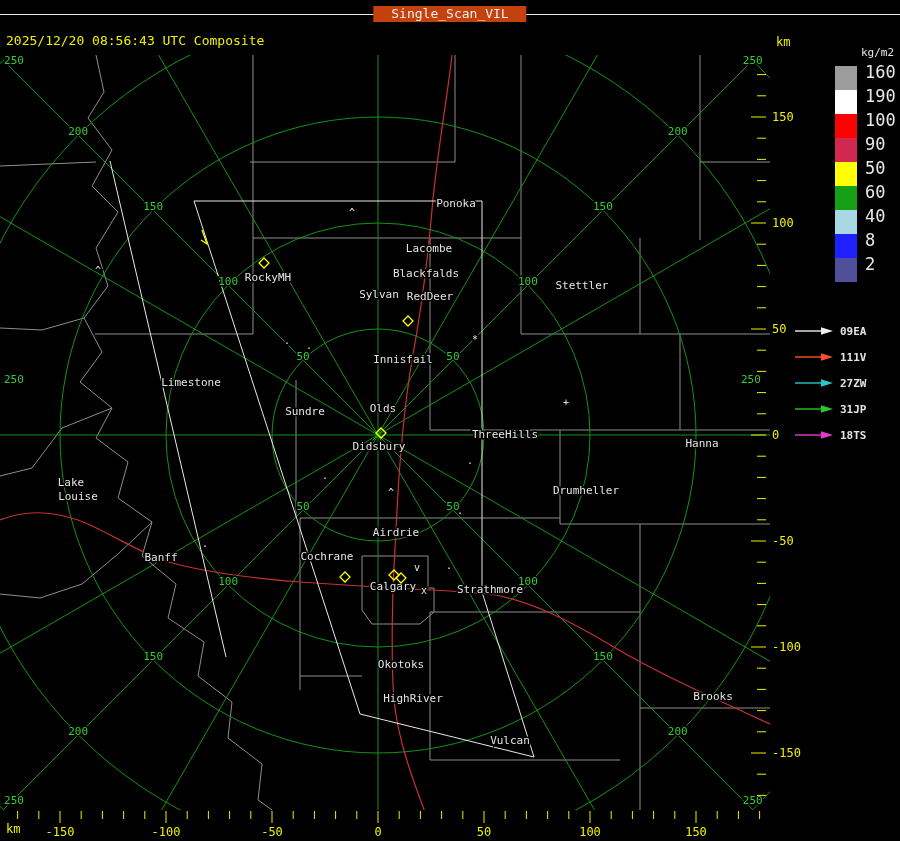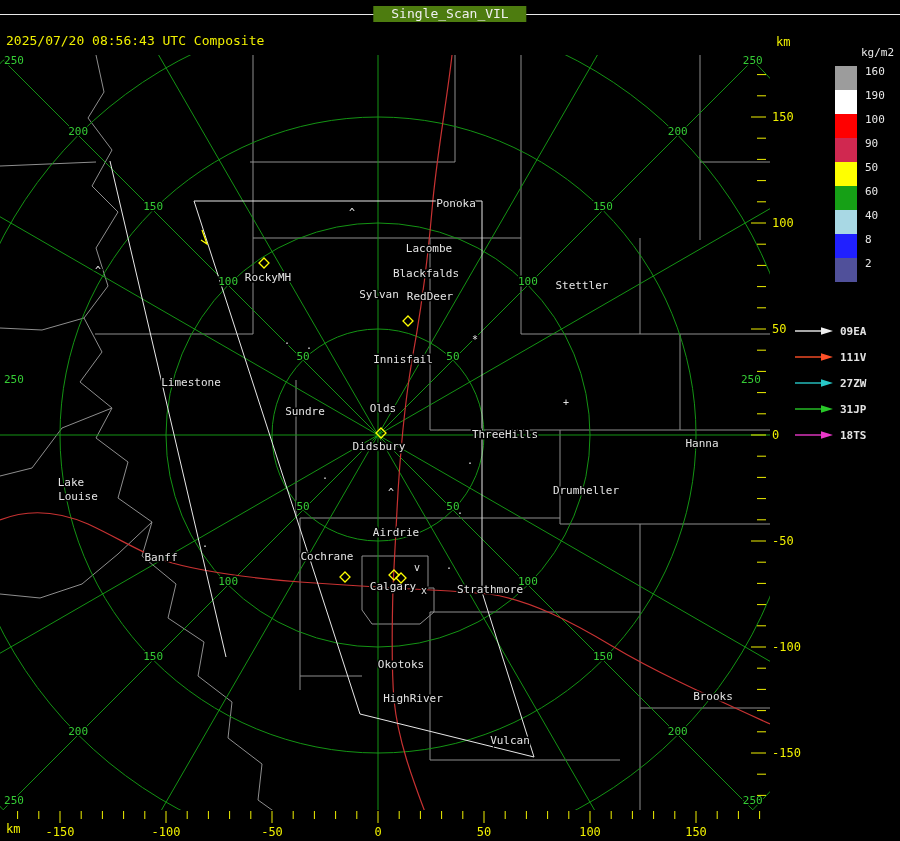--- a/index.html
+++ b/index.html
@@ -1,39 +1,39 @@
 <!DOCTYPE html>
 <html><head>
 <meta charset="utf-8">
 <style>
   html,body{margin:0;padding:0;background:#000;}
   body{width:900px;height:841px;position:relative;overflow:hidden;
        font-family:"DejaVu Sans Mono",monospace;}
   .hline{position:absolute;top:14px;left:0;width:900px;height:1px;background:#e8e8e8;}
   .title{position:absolute;top:6px;left:50%;transform:translateX(-50%);
-         background:#4d7c0f;padding:0 18px;color:#f0f0f0;font-size:13px;line-height:16px;white-space:nowrap;}
+         background:#c2410c;padding:0 18px;color:#f0f0f0;font-size:13px;line-height:16px;white-space:nowrap;}
   .stamp{position:absolute;top:33px;left:6px;color:#f0f000;font-size:13px;}
   .unit-right{position:absolute;top:35px;left:776px;color:#f0f000;font-size:12px;}
   .unit-bottom{position:absolute;top:822px;left:6px;color:#f0f000;font-size:12px;}
   #map{position:absolute;left:0;top:0;}
   #colorbar{position:absolute;left:835px;top:46px;}
   .cb-unit{color:#e8e8e8;font-size:11px;margin-left:26px;margin-bottom:7px;}
   .cb-row{display:flex;align-items:flex-start;height:24px;}
   .cb-swatch{width:22px;height:24px;flex:none;}
-  .cb-val{color:#e8e8e8;font-size:11px;margin-left:8px;line-height:12px;}
+  .cb-val{color:#e8e8e8;font-size:17px;margin-left:8px;line-height:12px;}
   #legend{position:absolute;left:794px;top:318px;}
   .lg-row{display:flex;align-items:center;height:26px;font-weight:bold;}
   .lg-label{color:#e4e4e4;font-size:11px;margin-left:6px;}
 </style>
 </head>
 <body>
 
 <div class="hline"></div>
 <div class="title">Single_Scan_VIL</div>
-<div class="stamp">2025/07/20 08:56:43 UTC Composite</div>
+<div class="stamp">2025/12/20 08:56:43 UTC Composite</div>
 <div class="unit-right">km</div>
 <div class="unit-bottom">km</div>
 
 <svg id="map" width="900" height="841">
   <defs>
     <clipPath id="mapclip">
         <rect x="0" y="55" width="770" height="755"></rect>
       </clipPath>
   </defs>
   <g clip-path="url(#mapclip)">

